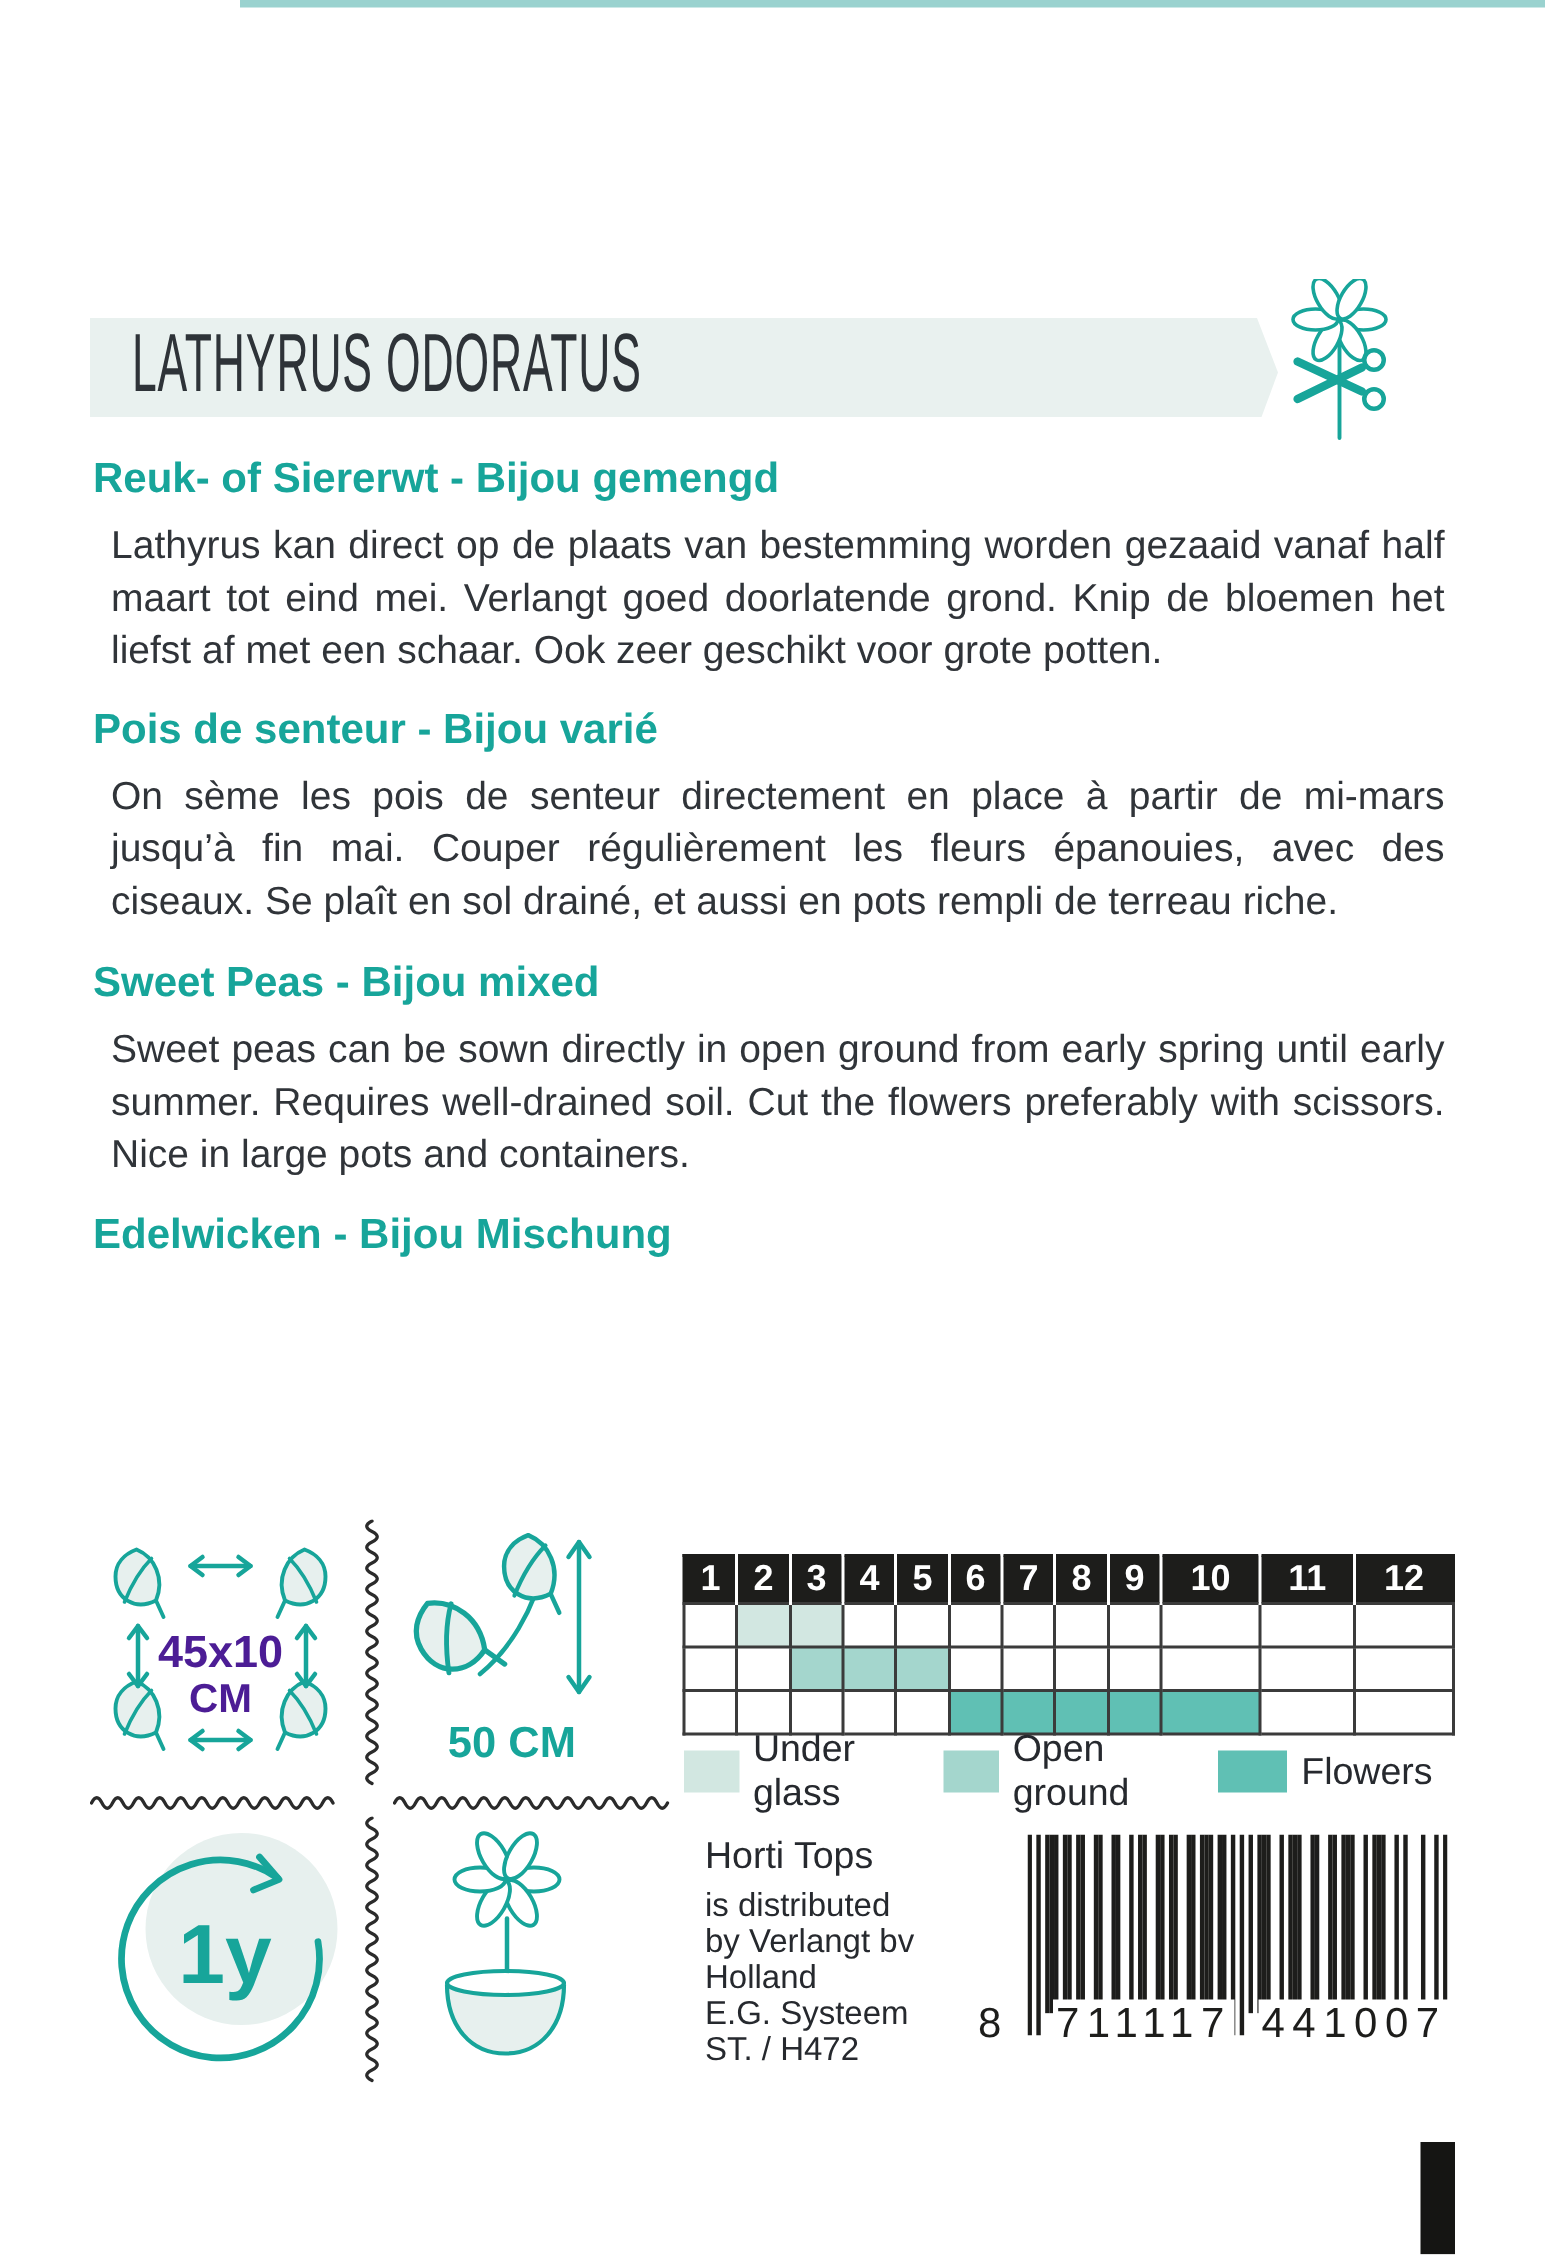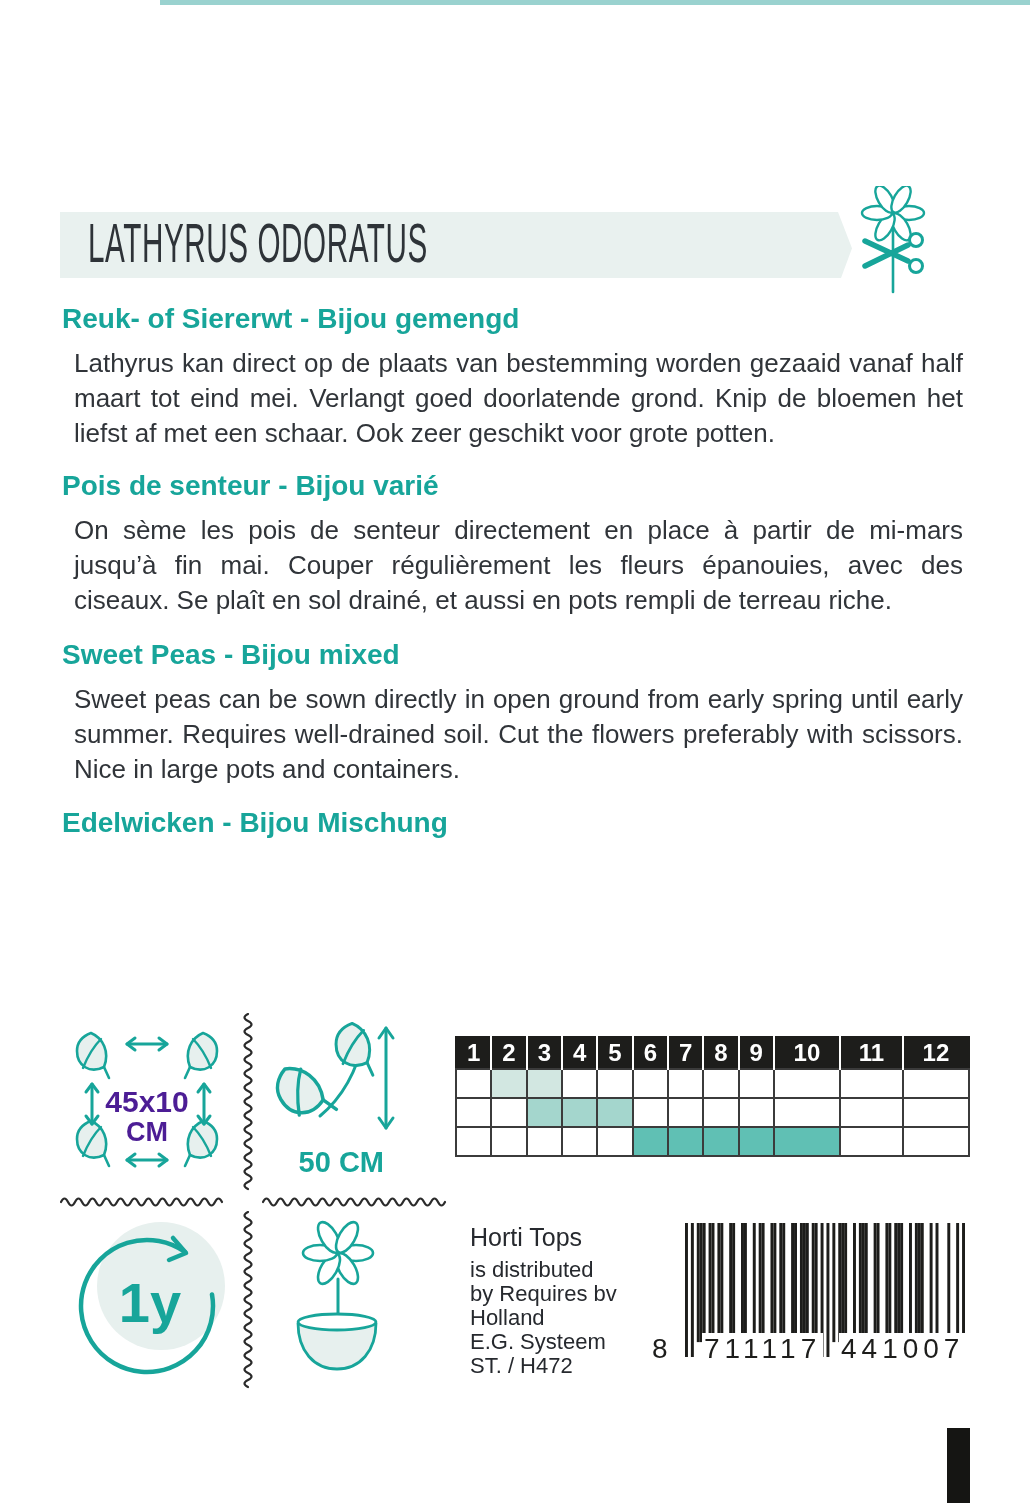--- a/index.html
+++ b/index.html
@@ -223,20 +223,34 @@
             <td style="background: rgb(96, 192, 180);"></td>
             <td style="background: rgb(96, 192, 180);"></td>
             <td style="background: rgb(96, 192, 180);"></td>
             <td style="background: rgb(96, 192, 180);"></td>
             <td></td>
             <td></td>
           </tr>
         </tbody>
     </table>
   </div>
+  <div class="cal-legend" id="cal-legend">
+      <div class="leg-item">
+        <span class="swatch" style="background: rgb(210, 231, 225);"></span>
+        <span>Under glass</span>
+      </div>
+      <div class="leg-item">
+        <span class="swatch" style="background: rgb(164, 214, 205);"></span>
+        <span>Open ground</span>
+      </div>
+      <div class="leg-item">
+        <span class="swatch" style="background: rgb(96, 192, 180);"></span>
+        <span>Flowers</span>
+      </div>
+    </div>
 
   <svg class="wavy-h1 wave" width="172" height="10">
     <path d="M1 5 q3.5 -7 7 0 t7 0 t7 0 t7 0 t7 0 t7 0 t7 0 t7 0 t7 0 t7 0 t7 0 t7 0 t7 0 t7 0 t7 0 t7 0 t7 0 t7 0 t7 0 t7 0 t7 0 t7 0 t7 0"></path>
   </svg>
   <svg class="wavy-h2 wave" width="190" height="10">
     <path d="M1 5 q3.5 -7 7 0 t7 0 t7 0 t7 0 t7 0 t7 0 t7 0 t7 0 t7 0 t7 0 t7 0 t7 0 t7 0 t7 0 t7 0 t7 0 t7 0 t7 0 t7 0 t7 0 t7 0 t7 0 t7 0 t7 0 t7 0 t7 0"></path>
   </svg>
 
   <svg class="cycle-icon" width="168" height="168" viewBox="0 0 168 168">
     <circle cx="96" cy="68" r="64" fill="#e7f0ee"></circle>
@@ -262,21 +276,21 @@
     </g>
     <path class="teal-line" d="M51 60 V102" stroke-width="3"></path>
     <path d="M11 104 C11 132 27 150 50 150 C73 150 89 132 89 104" fill="#e7f0ee" stroke="#17a59a" stroke-width="2.8"></path>
     <ellipse cx="50" cy="103" rx="39" ry="8" fill="#ffffff" stroke="#17a59a" stroke-width="2.8"></ellipse>
   </svg>
 
   <div class="distributor">
     <div class="dist-name">Horti Tops</div>
     <div id="dist-lines">
         <div class="dist-line">is distributed</div>
-        <div class="dist-line">by Requires bv</div>
+        <div class="dist-line">by Verlangt bv</div>
         <div class="dist-line">Holland</div>
         <div class="dist-line">E.G. Systeem</div>
         <div class="dist-line">ST. / H472</div>
       </div>
   </div>
 
   <div class="barcode">
     <svg id="bc-bars" class="bc-bars" width="280" height="134" viewBox="0 0 95 45" preserveAspectRatio="none">
         <rect x="0" y="0" width="1" height="45" fill="#1d1d1b"></rect>
         <rect x="2" y="0" width="1" height="45" fill="#1d1d1b"></rect>

